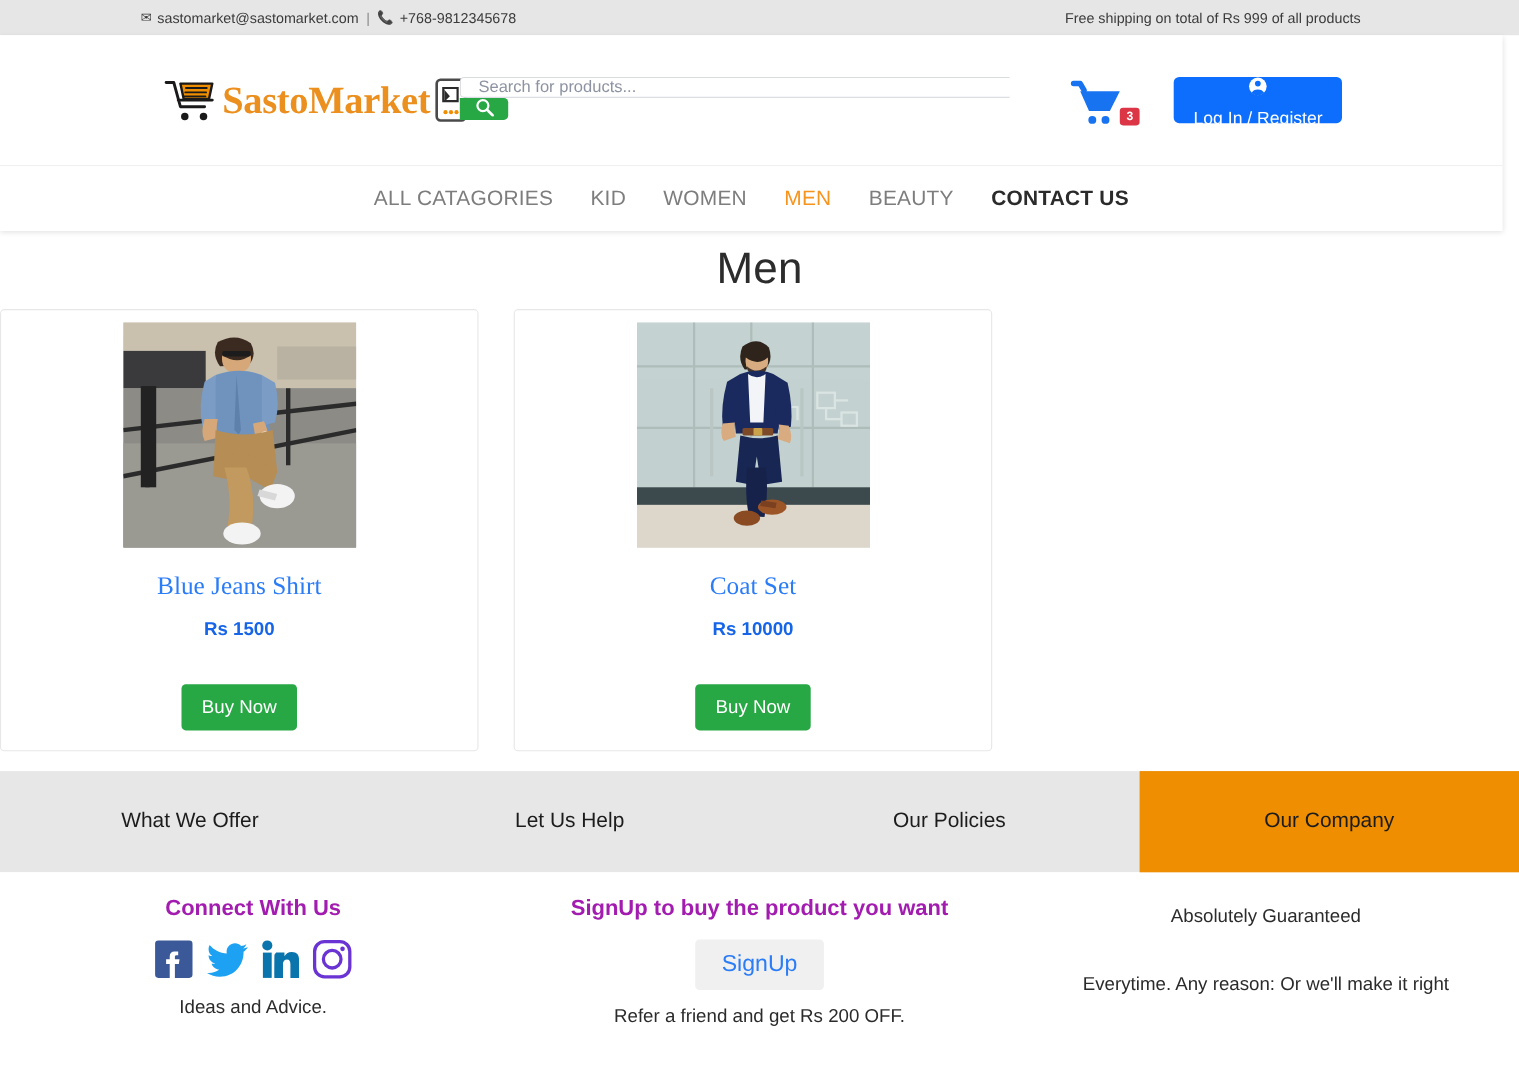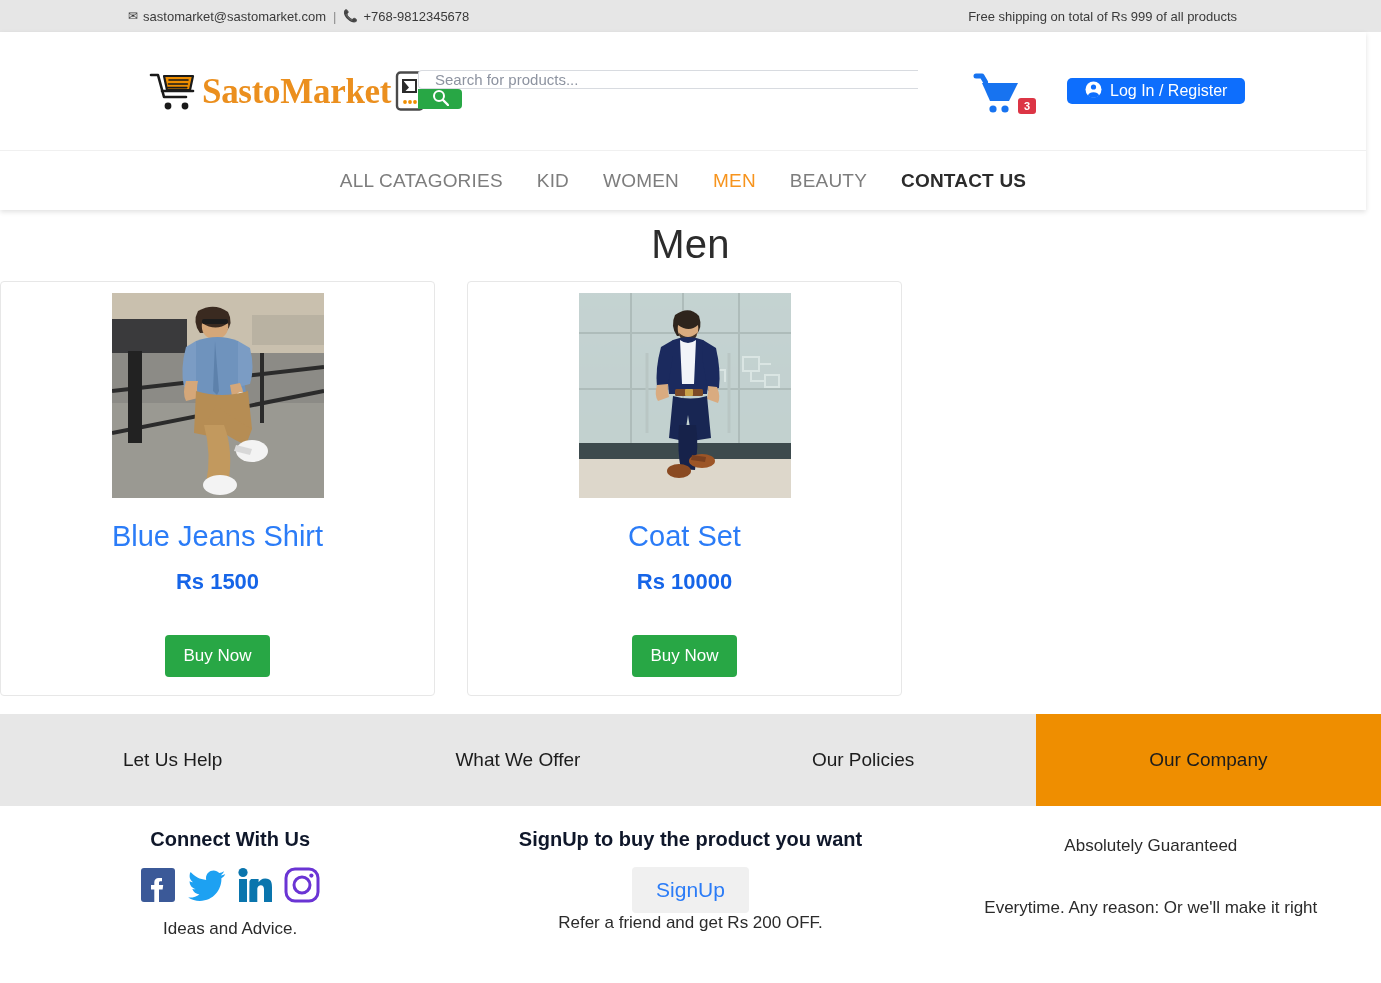--- a/index.html
+++ b/index.html
@@ -120,32 +120,33 @@
     padding: 2px 6px;
     line-height: 1.1;
     margin-bottom: 2px;
     margin-left: -4px;
   }
 
   
   .login-btn {
     position: absolute;
     left: 1067px;
-    height: 26px;
+    height: 42px;
     background: #0d6efd;
     color: #ffffff;
     border: none;
     border-radius: 5px;
     padding: 0 18px;
     font-size: 16px;
     font-family: "Liberation Sans", sans-serif;
     display: flex;
     align-items: center;
     gap: 8px;
     cursor: pointer;
+    flex-direction: column;
   }
   .login-btn svg { width: 17px; height: 17px; }
 
   
   .nav {
     height: 60px;
     display: flex;
     align-items: center;
     justify-content: center;
     gap: 34px;
@@ -191,27 +192,28 @@
   .card:first-child { margin-left: 0; }
   .card-img-box {
     width: 212px;
     height: 205px;
     margin: 0 auto;
     overflow: hidden;
     position: relative;
   }
   .card-img-box svg { display: block; width: 100%; height: 100%; }
   .card-title {
-    font-size: 29px;
+    font-size: 23px;
     color: #2b7cf7;
     margin-top: 22px;
     font-weight: normal;
+    font-family: Liberation Serif, serif;
   }
   .card-price {
-    font-size: 22px;
+    font-size: 17px;
     color: #1665e8;
     font-weight: bold;
     margin-top: 16px;
   }
   .buy-btn {
     margin-top: 40px;
     background: #28a745;
     color: #fff;
     border: none;
     border-radius: 4px;
@@ -244,21 +246,21 @@
   
   .footer-cols {
     height: 197px;
     display: flex;
     background: #ffffff;
     padding-top: 22px;
   }
   .fcol { flex: 1; text-align: center; }
   .fcol-title {
     font-size: 20px;
-    color: #0f172a;
+    color: #a21caf;
     font-weight: bold;
     margin-bottom: 16px;
   }
   .social-row {
     display: flex;
     justify-content: center;
     align-items: center;
     gap: 12px;
     margin-bottom: 16px;
   }
@@ -269,20 +271,21 @@
   }
   .signup-btn {
     background: #f0f0f0;
     color: #2b7cf7;
     border: none;
     border-radius: 4px;
     font-size: 21px;
     padding: 11px 24px;
     font-family: "Liberation Sans", sans-serif;
     cursor: pointer;
+    margin-bottom: 14px;
   }
   .fcol-text.spaced { margin-top: 8px; }
   .fcol-text.spaced2 { margin-top: 42px; }
 </style>
 </head>
 <body>
 
 <div class="topbar">
   <div class="topbar-left">
     <span class="mini-icon">✉</span>
@@ -480,22 +483,22 @@
         <path d="M113 162 l14 2 l-1 5 l-14 -2z" fill="#7a4020"></path>
       </svg>
     </div>
     <div class="card-title">Coat Set</div>
     <div class="card-price">Rs 10000</div>
     <button class="buy-btn">Buy Now</button>
   </div>
 </div>
 
 <div class="footer-tabs">
+  <div class="ftab">What We Offer</div>
   <div class="ftab">Let Us Help</div>
-  <div class="ftab">What We Offer</div>
   <div class="ftab">Our Policies</div>
   <div class="ftab active">Our Company</div>
 </div>
 
 <div class="footer-cols">
 
   <div class="fcol">
     <div class="fcol-title">Connect With Us</div>
     <div class="social-row">
       <span>

